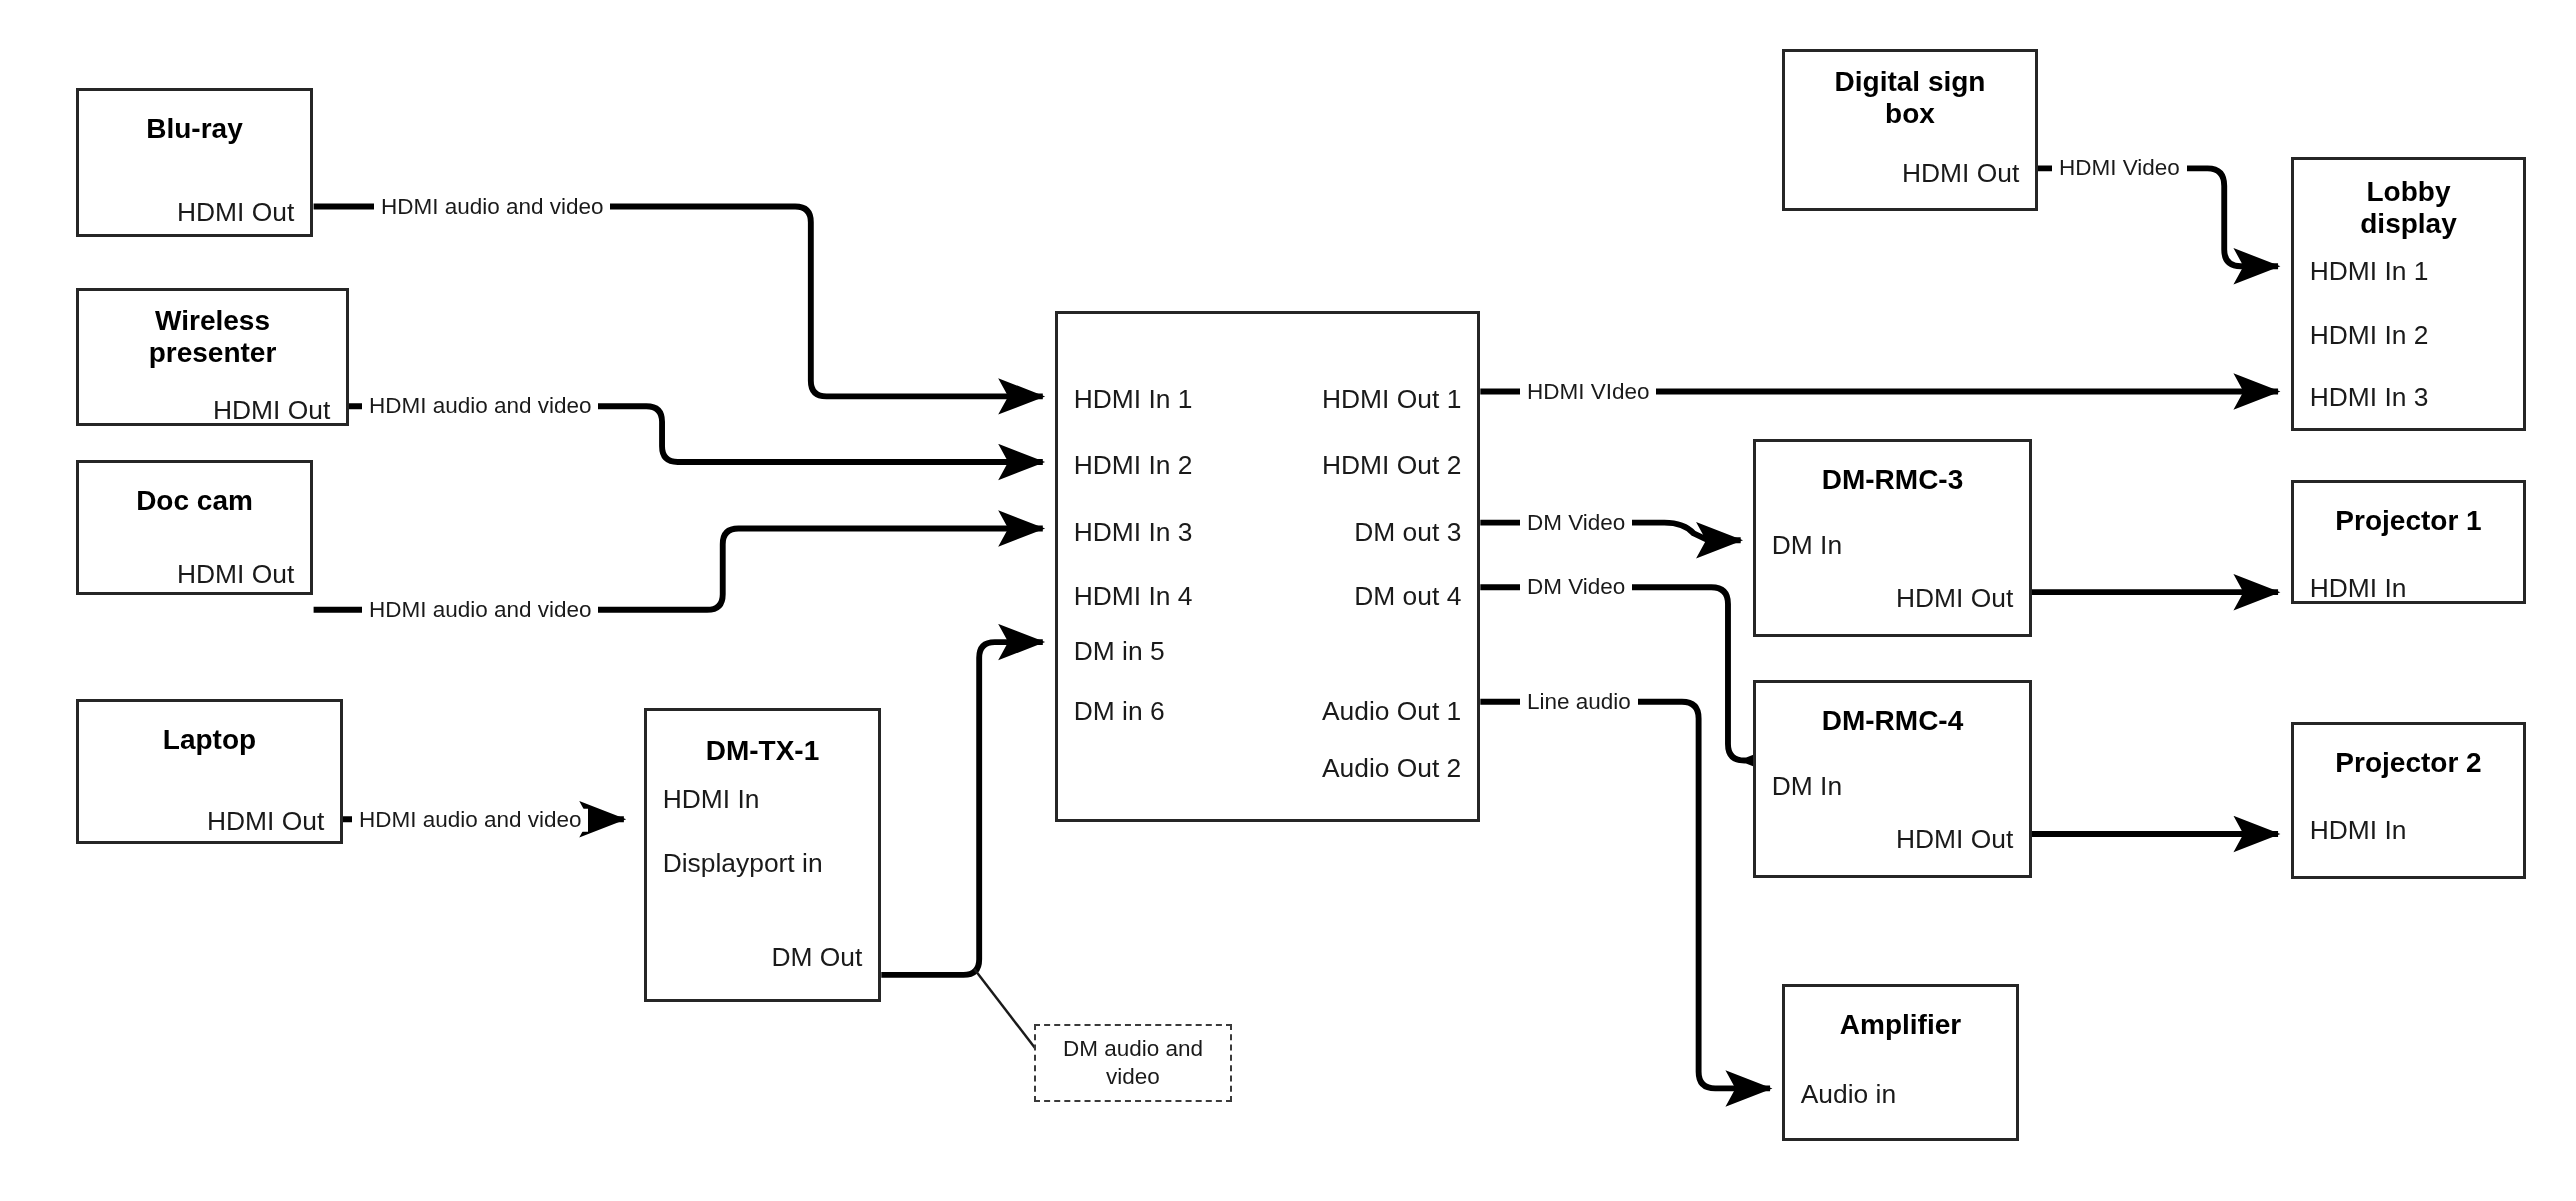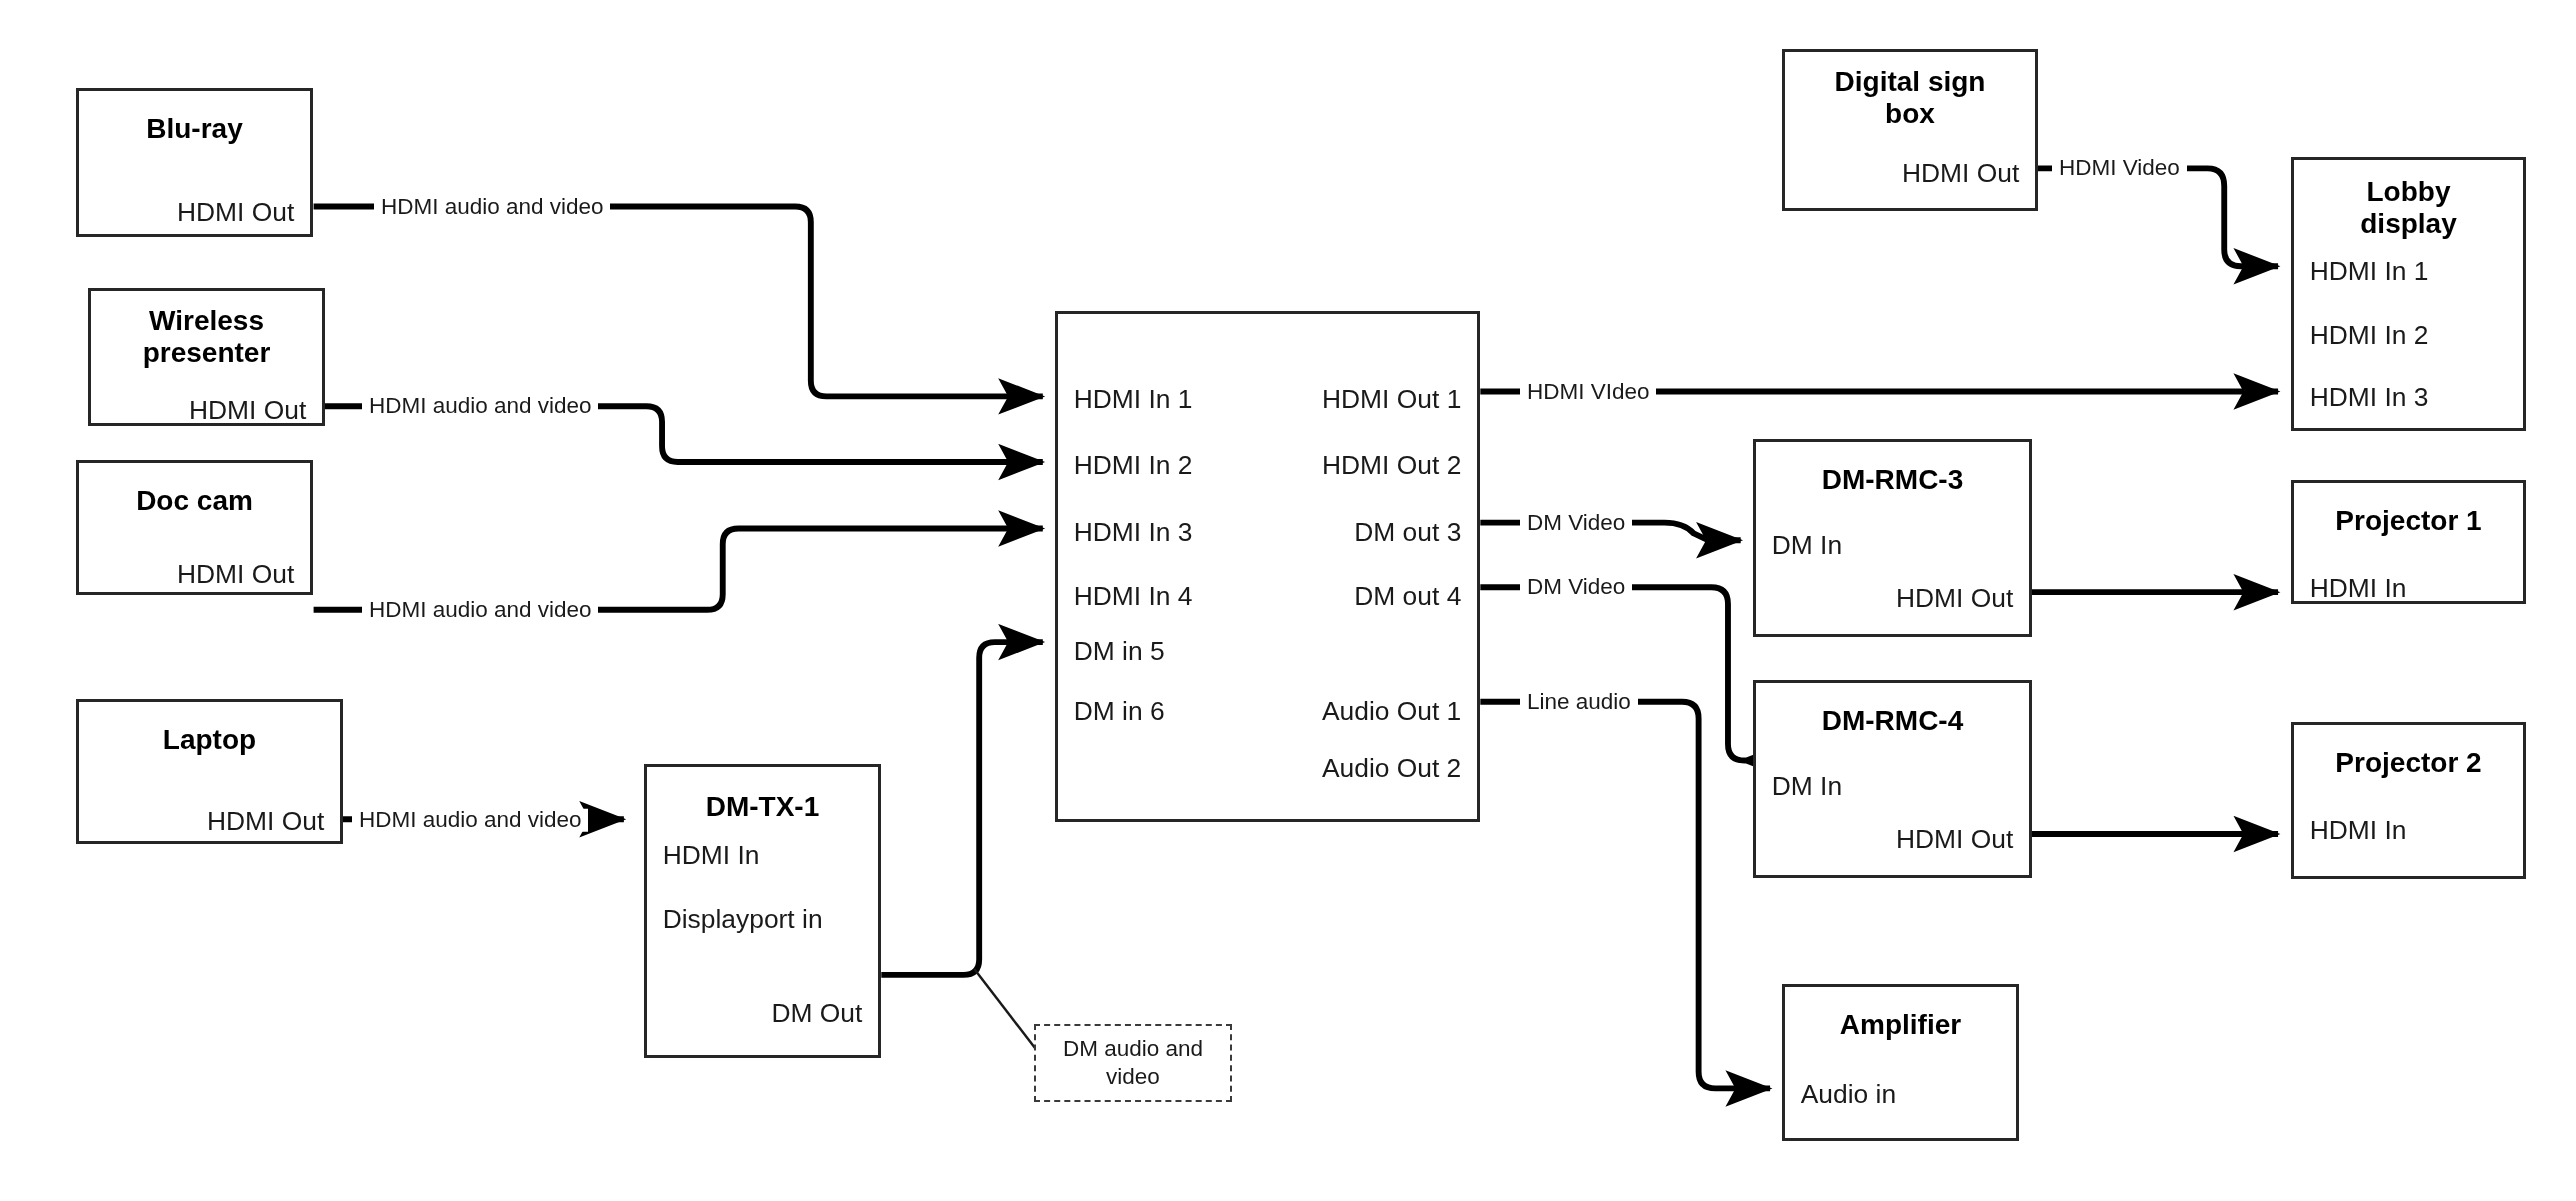--- a/index.html
+++ b/index.html
@@ -78,37 +78,37 @@
   <div class="wire-label" style="left:1520px;top:587px;">DM Video</div>
   <div class="wire-label" style="left:1520px;top:702px;">Line audio</div>
 
   <div class="callout" style="left:1034px;top:1024px;width:198px;height:78px;">DM audio and video</div>
 
   <div class="node" style="left:76px;top:88px;width:237px;height:149px;">
     <div class="title" style="top:21.5px;">Blu-ray</div>
     <div class="port right" style="top:108px;">HDMI Out</div>
   </div>
 
-  <div class="node" style="left:76px;top:288px;width:237px;height:138px;margin-left:12px;">
+  <div class="node" style="left:76px;top:288px;width:273px;height:138px;">
     <div class="title" style="top:13.7px;">Wireless</div>
     <div class="title" style="top:46px;">presenter</div>
     <div class="port right" style="top:106px;">HDMI Out</div>
   </div>
 
   <div class="node" style="left:76px;top:460px;width:237px;height:135px;">
     <div class="title" style="top:21.5px;">Doc cam</div>
     <div class="port right" style="top:98px;">HDMI Out</div>
   </div>
 
   <div class="node" style="left:76px;top:699px;width:267px;height:145px;">
     <div class="title" style="top:21.5px;">Laptop</div>
     <div class="port right" style="top:106px;">HDMI Out</div>
   </div>
 
-  <div class="node" style="left:644px;top:764px;width:237px;height:294px;">
+  <div class="node" style="left:644px;top:708px;width:237px;height:294px;">
     <div class="title" style="top:23.5px;">DM-TX-1</div>
     <div class="port left" style="top:75px;">HDMI In</div>
     <div class="port left" style="top:139px;">Displayport in</div>
     <div class="port right" style="top:233px;">DM Out</div>
   </div>
 
   <div class="node" style="left:1055px;top:311px;width:425px;height:511px;">
 
     <div class="port left" style="top:72px;">HDMI In 1</div>
     <div class="port left" style="top:138px;">HDMI In 2</div>

